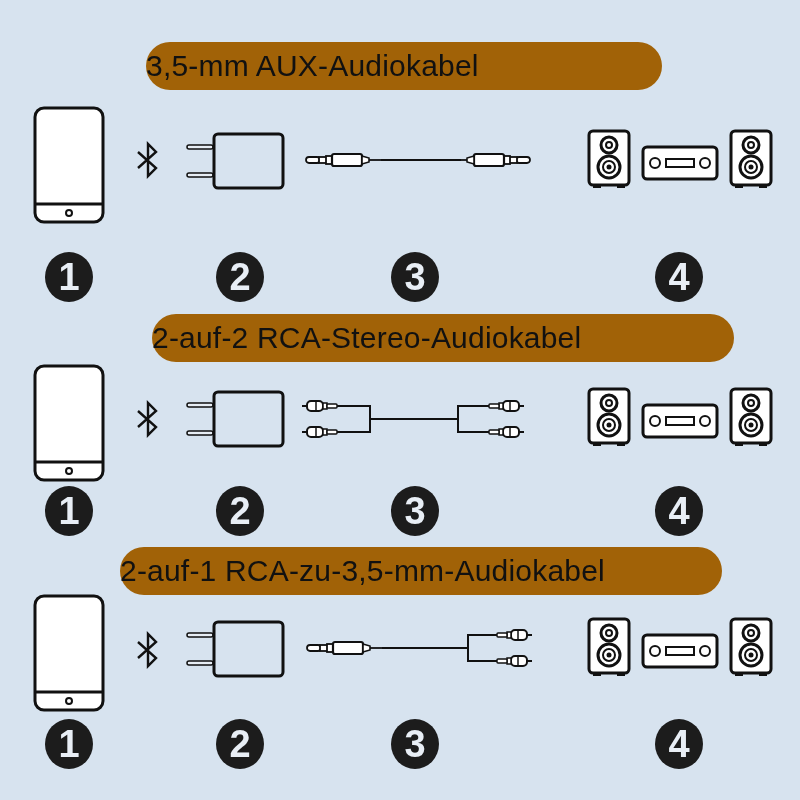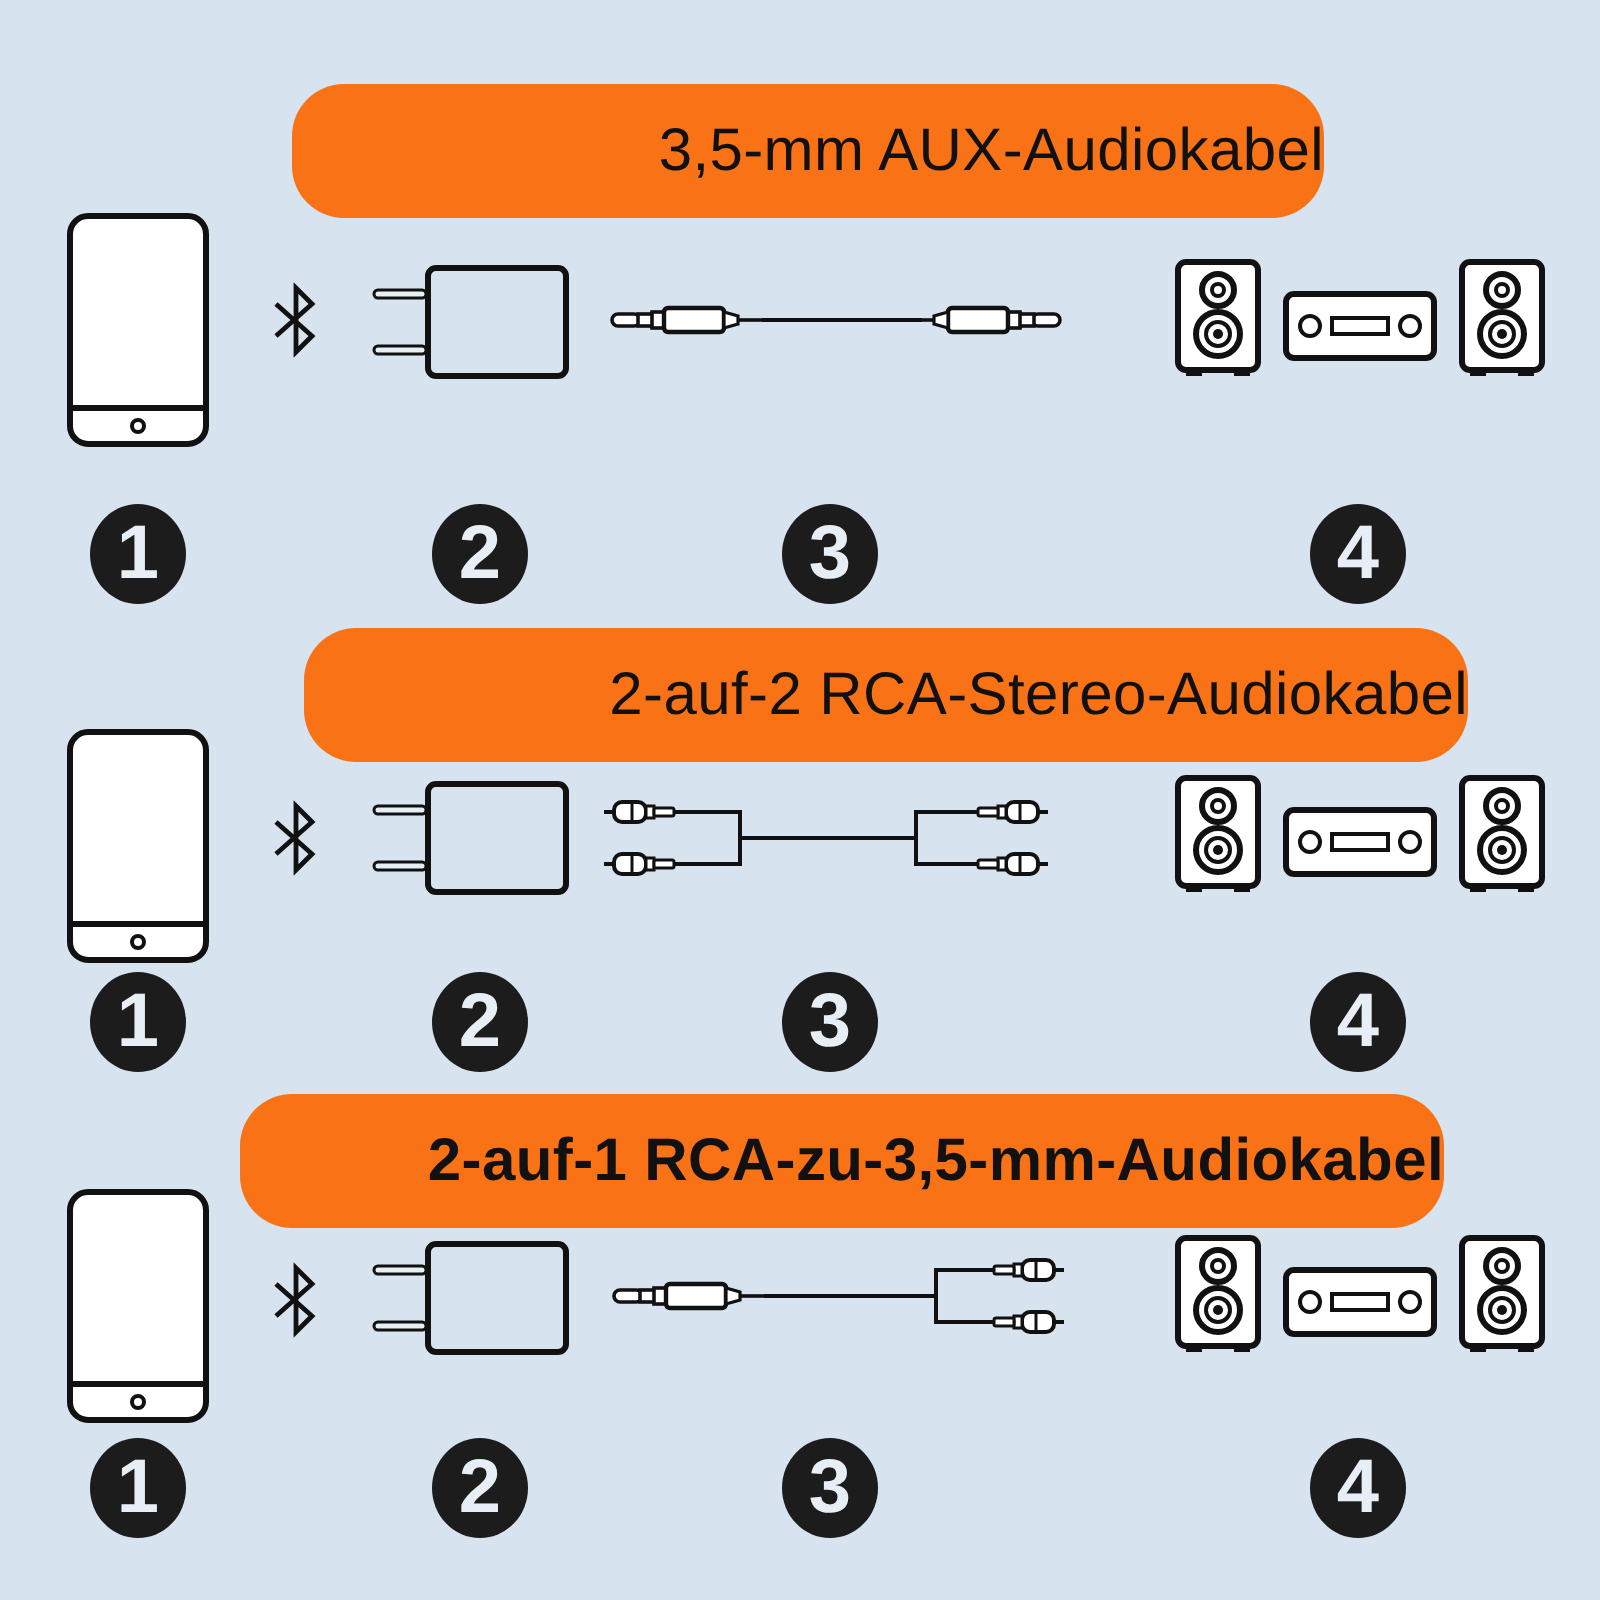--- a/index.html
+++ b/index.html
@@ -4,24 +4,24 @@
 <style>
   html, body { margin:0; padding:0; }
   body {
     width:800px; height:800px; overflow:hidden;
     background:#d7e3ef;
     position:relative;
     font-family:"Liberation Sans", "DejaVu Sans", sans-serif;
   }
   .pill {
     position:absolute;
-    background:#f97316;
+    background:#a16207;
     border-radius:26px;
-    height:67px;
-    display:flex; align-items:center; justify-content:flex-end;
+    height:48px;
+    display:flex; align-items:center; justify-content:flex-start;
     color:#111;
     font-size:30px;
     letter-spacing:0.2px;
     white-space:nowrap;
   }
   .abs { position:absolute; }
   .badge {
     position:absolute;
     width:48px; height:50px;
     border-radius:50%;
@@ -192,21 +192,21 @@
 <div class="badge" style="left:216px;top:486px">
     <span>2</span>
   </div>
 <div class="badge" style="left:391px;top:486px">
     <span>3</span>
   </div>
 <div class="badge" style="left:655px;top:486px">
     <span>4</span>
   </div>
 
-<div class="pill" style="left:120px; top:547px; width:602px;font-weight:bold;">
+<div class="pill" style="left:120px; top:547px; width:602px;">
   <span>2-auf-1 RCA-zu-3,5-mm-Audiokabel</span>
 </div>
 
 <svg class="abs" style="left:33px;top:594px" width="72" height="118">
     <use href="#phone"></use>
   </svg>
 <svg class="abs" style="left:135px;top:630px" width="26" height="40">
     <use href="#bt"></use>
   </svg>
 <svg class="abs" style="left:186px;top:620px" width="100" height="58">

